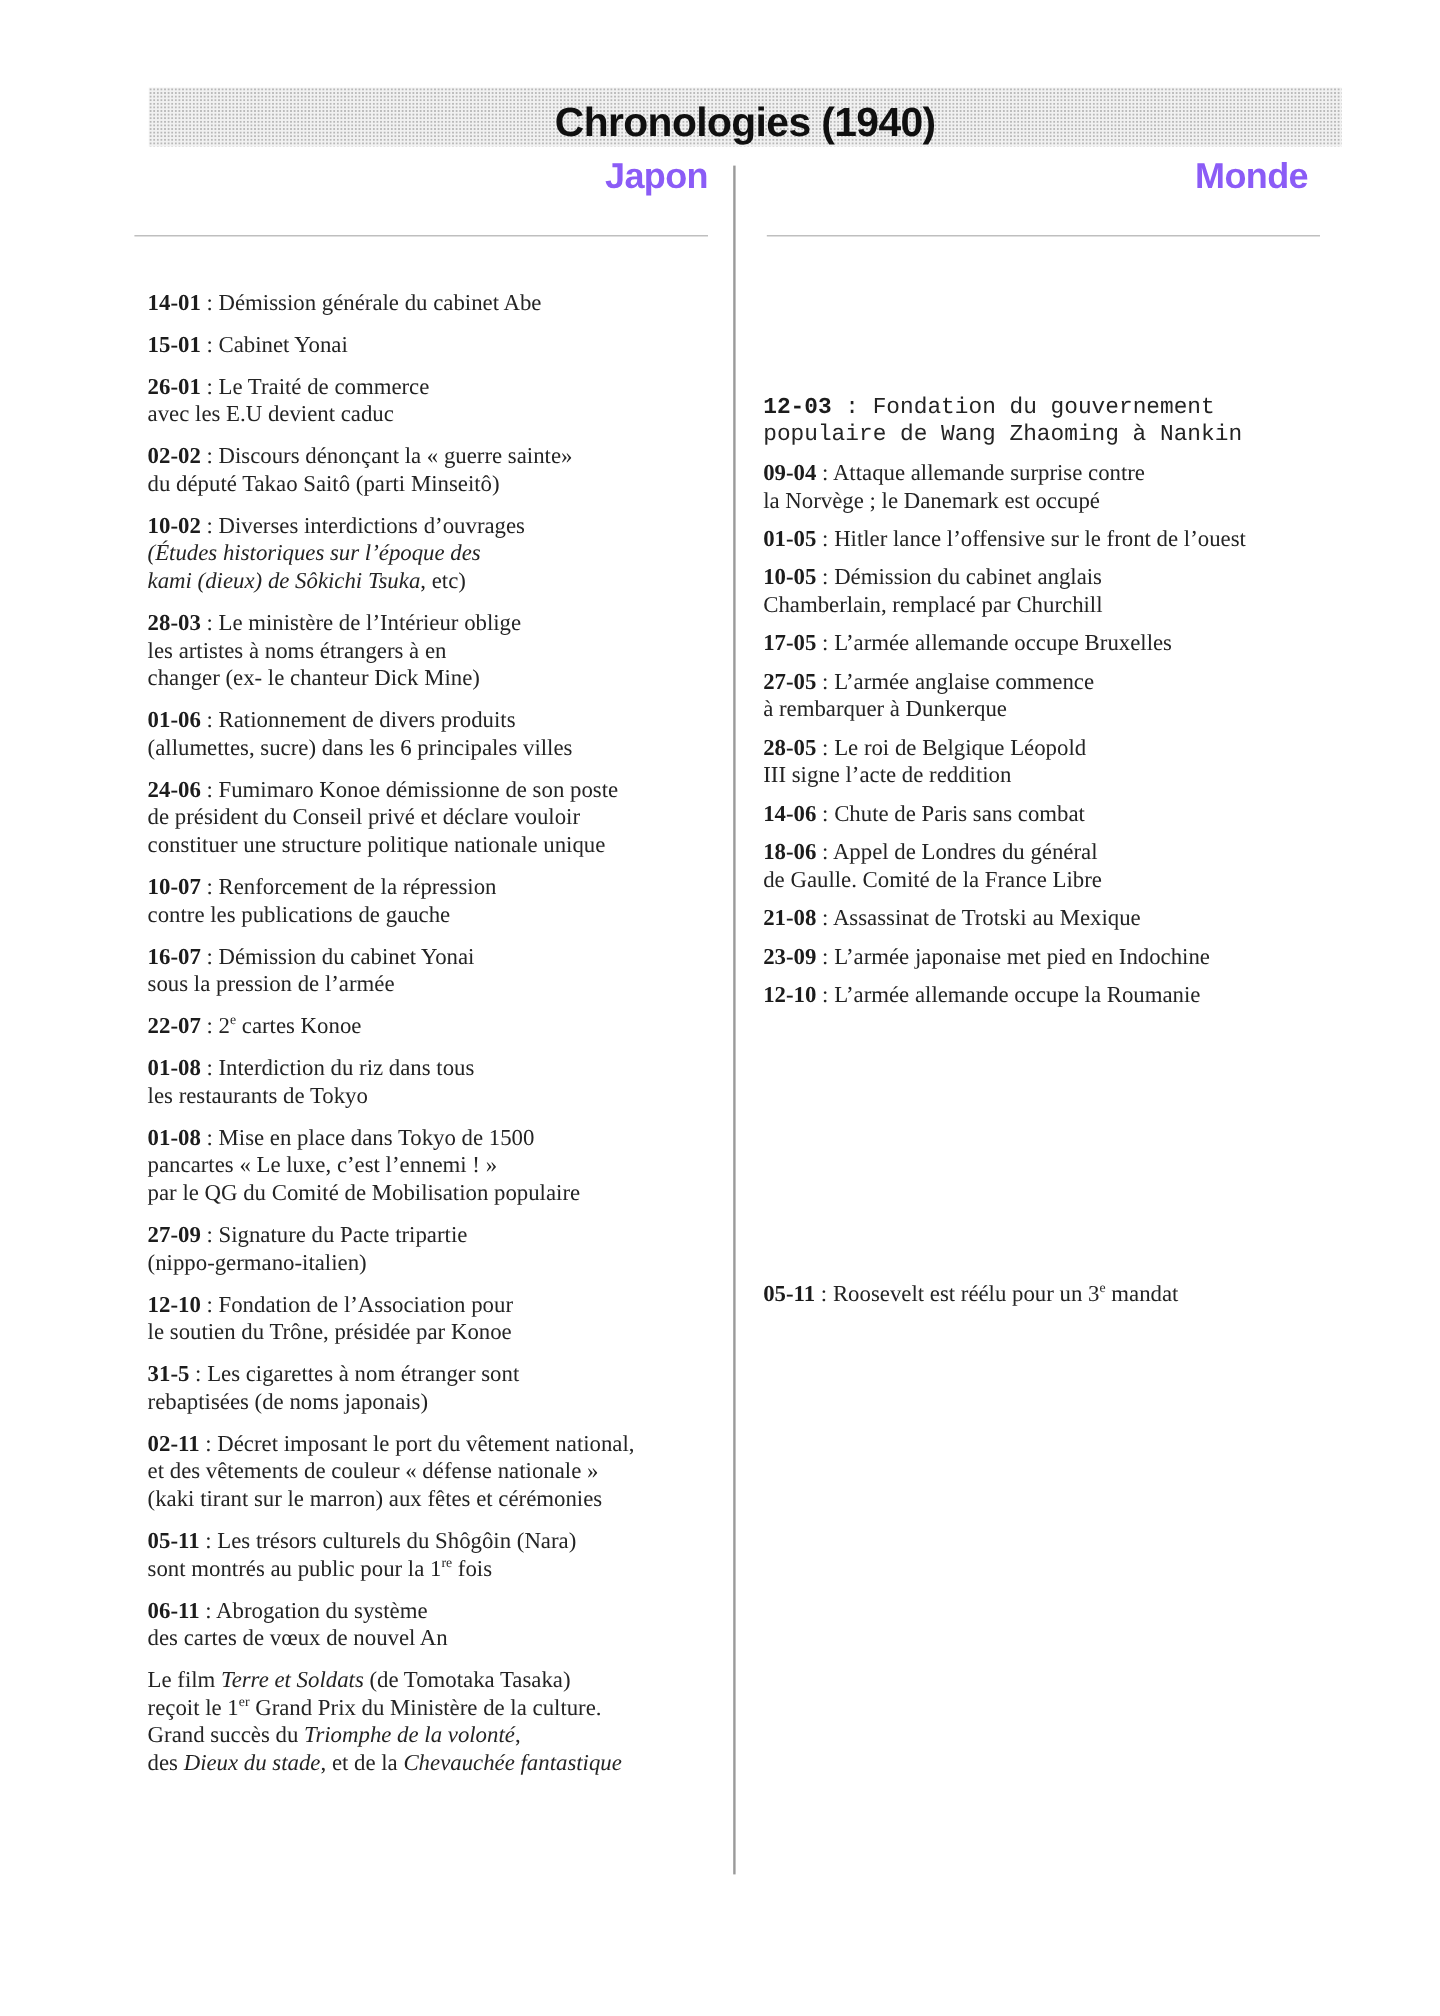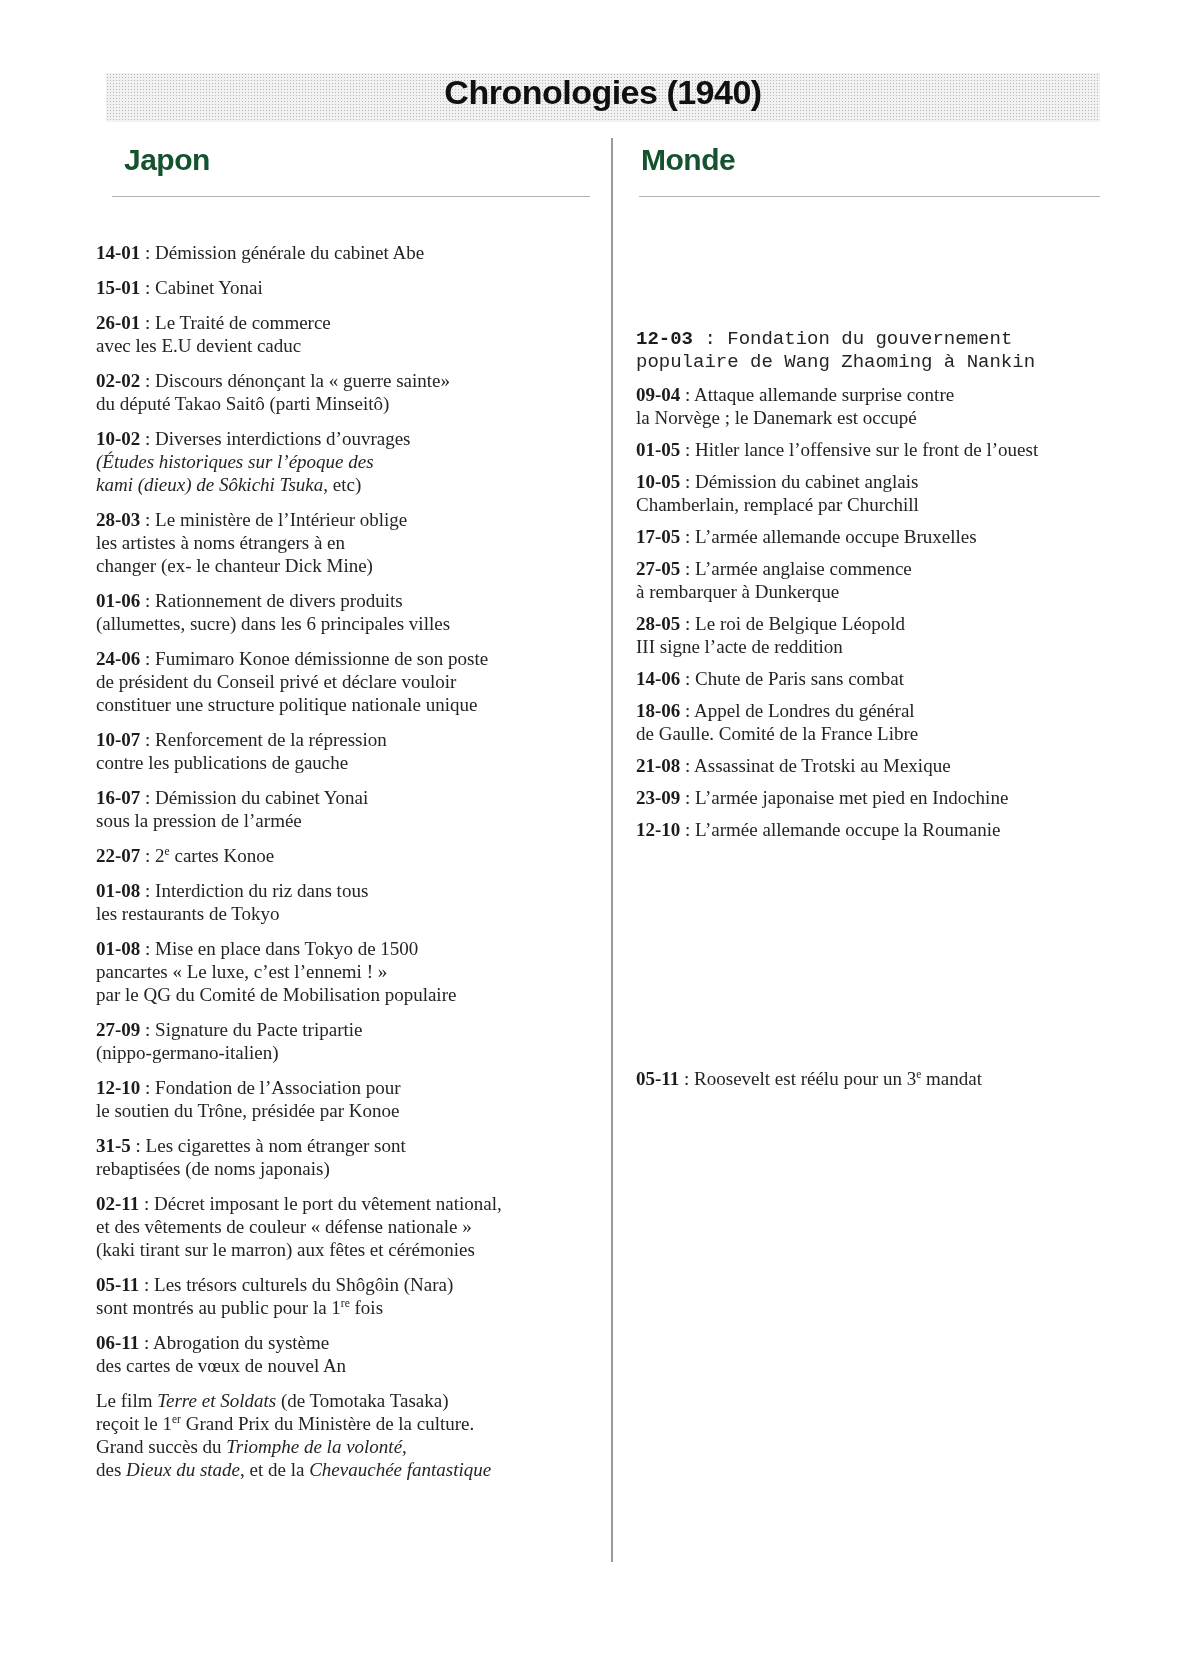--- a/index.html
+++ b/index.html
@@ -1,40 +1,40 @@
 <!DOCTYPE html>
 <html><head>
 <meta charset="utf-8">
 <style>
   html,body{margin:0;padding:0;}
   body{width:1200px;height:1680px;background:#ffffff;font-family:"Liberation Serif",serif;color:#242424;}
   .page{position:relative;width:1200px;height:1680px;background:#ffffff;overflow:hidden;}
 
-  .titlebar{position:absolute;left:106px;top:73px;width:994px;height:49px;
-    display:flex;align-items:flex-start;justify-content:center;
+  .titlebar{position:absolute;left:124px;top:73px;width:994px;height:49px;
+    display:flex;align-items:flex-end;justify-content:center;
     background-color:#f1f1f1;
     background-image:radial-gradient(circle,#b8b8b8 0.9px,rgba(0,0,0,0) 1px);
     background-size:3px 3px;}
   .titlebar h1{margin:0;font-family:"Liberation Sans",sans-serif;font-weight:700;
     font-size:34px;letter-spacing:-0.5px;color:#101010;}
 
-  .colhead{position:absolute;top:131px;margin:12px;text-align:left;
+  .colhead{position:absolute;top:131px;margin:0;text-align:right;
     font-family:"Liberation Sans",sans-serif;font-weight:700;font-size:30px;
-    letter-spacing:-0.5px;color:#14532d;}
+    letter-spacing:-0.5px;color:#8b5cf6;}
   .head-japon{left:112px;width:478px;}
   .head-monde{left:629px;width:461px;}
 
   .rule{position:absolute;top:196px;height:1px;background:#b0b0b0;}
   .rule-l{left:112px;width:478px;}
   .rule-r{left:639px;width:461px;}
 
   .divider{position:absolute;left:611px;top:138px;width:1.5px;height:1424px;background:#9a9a9a;}
 
   .col{position:absolute;top:241px;font-size:19px;line-height:23px;}
-  .japon{left:96px;width:502px;}
+  .japon{left:123px;width:502px;}
   .monde{left:636px;width:470px;}
 
   .e{white-space:pre-line;}
   .japon .e{margin:0 0 12px 0;}
   .monde .e{margin:0 0 9px 0;}
   .off1{margin-top:87px !important;margin-bottom:9px;font-family:Liberation Mono, monospace;}
   .gap-xl{margin-top:39px;}
   .gap-a{margin-top:216px !important;}
   .gap-b{margin-top:226px !important;}
 

